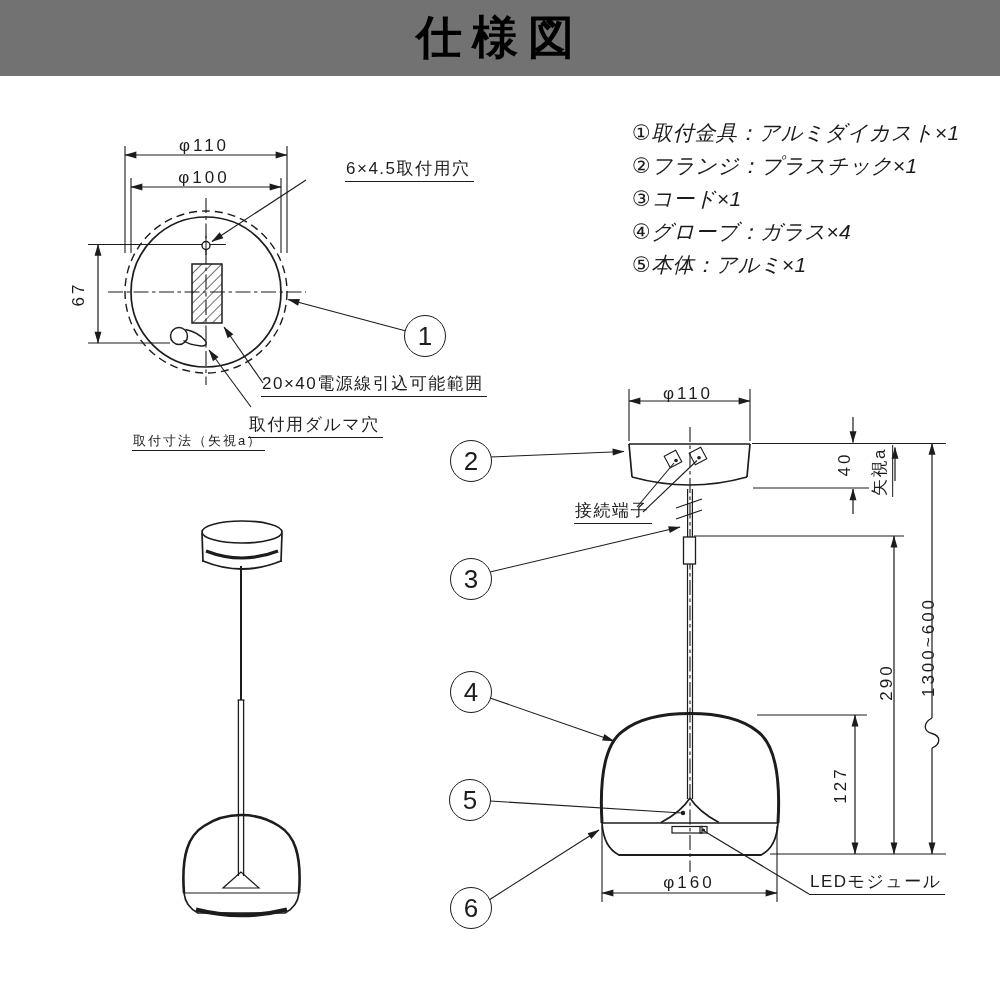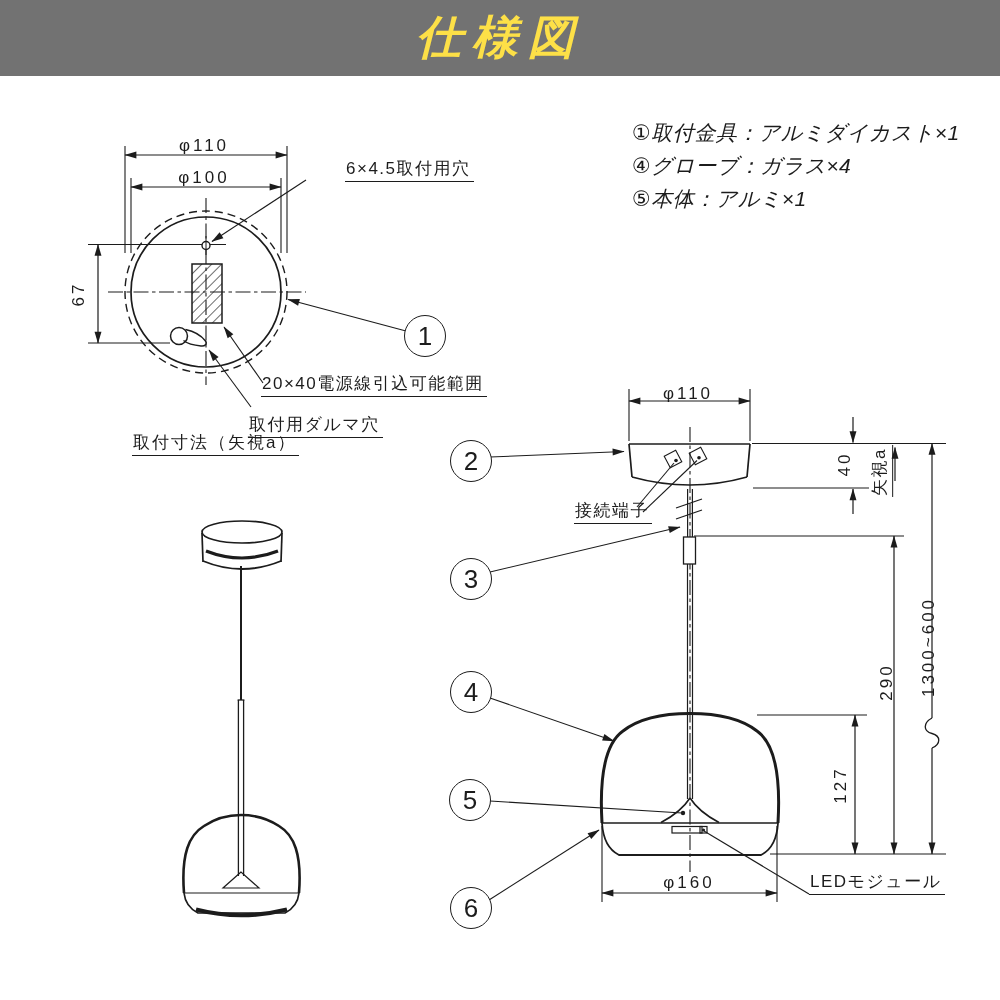--- a/index.html
+++ b/index.html
@@ -11,28 +11,28 @@
   #svg{left:0;top:0;}
   .lbl{font-size:17px;letter-spacing:1.5px;white-space:nowrap;line-height:1.1;}
   .u{border-bottom:1.6px solid #1c1c1c;padding:0 3px 2px 1px;}
   .dim{font-size:17px;letter-spacing:3px;white-space:nowrap;line-height:1;}
   .hc{transform:translateX(-50%);}
   .rot{transform:translate(-50%,-50%) rotate(-90deg);}
   .balloon{width:40px;height:40px;border:1.7px solid #1c1c1c;border-radius:50%;
            background:#fff;display:flex;align-items:center;justify-content:center;
            font-size:26px;transform:translate(-50%,-50%);}
   #parts{line-height:33px;font-size:21px;letter-spacing:0.5px;white-space:nowrap;font-style:italic;}
-  .caption{font-size:17px;letter-spacing:2px;text-align:right;}
+  .caption{font-size:13px;letter-spacing:2px;text-align:right;}
 </style>
 </head>
 <body>
 
 <div id="canvas">
 
-  <div class="abs" id="titlebar" style="background:#727272;color:#fde047;font-style:italic;">
+  <div class="abs" id="titlebar" style="background:#727272;color:#000000;">
     <div id="titletext">仕様図</div>
   </div>
 
   <svg id="svg" class="abs" width="1000" height="1000" viewBox="0 0 1000 1000" stroke="#1c1c1c" fill="none" stroke-width="1.5">
     <defs>
       <marker id="arr" viewBox="0 0 12 8" refX="11" refY="4" markerWidth="13" markerHeight="9" orient="auto-start-reverse" markerUnits="userSpaceOnUse">
         <path d="M0.5,0.8 L11.5,4 L0.5,7.2 Z" fill="#1c1c1c" stroke="none"></path>
       </marker>
       <pattern id="hatch" width="7" height="7" patternUnits="userSpaceOnUse" patternTransform="rotate(45)">
         <line x1="0" y1="0" x2="0" y2="7" stroke="#1c1c1c" stroke-width="1.3"></line>
@@ -153,20 +153,22 @@
       <circle cx="683" cy="813" r="2.2" fill="#1c1c1c" stroke="none"></circle>
       <line x1="489" y1="900" x2="599" y2="830" stroke-width="1.1" marker-end="url(#arr)"></line>
 
       <line x1="637" y1="507" x2="674" y2="463" stroke-width="1.1"></line>
       <line x1="643" y1="512" x2="697" y2="460.5" stroke-width="1.1"></line>
     </g>
   </svg>
 
   <div class="abs" id="parts" style="left:632px;top:116px;">
     <div>①取付金具：アルミダイカスト×1</div>
+    <div>②フランジ：プラスチック×1</div>
+    <div>③コード×1</div>
     <div>④グローブ：ガラス×4</div>
     <div>⑤本体：アルミ×1</div>
   </div>
 
   <div class="abs dim hc" style="left:204px;top:137px;">φ110</div>
   <div class="abs dim hc" style="left:204px;top:169px;">φ100</div>
   <div class="abs dim rot" style="left:78px;top:294px;">67</div>
   <div class="abs lbl u" style="left:305px;top:160px;margin-left:40px;">6×4.5取付用穴</div>
   <div class="abs lbl u" style="left:261px;top:375px;">20×40電源線引込可能範囲</div>
   <div class="abs lbl u" style="left:248px;top:403px;margin-top:13px;">取付用ダルマ穴</div>

